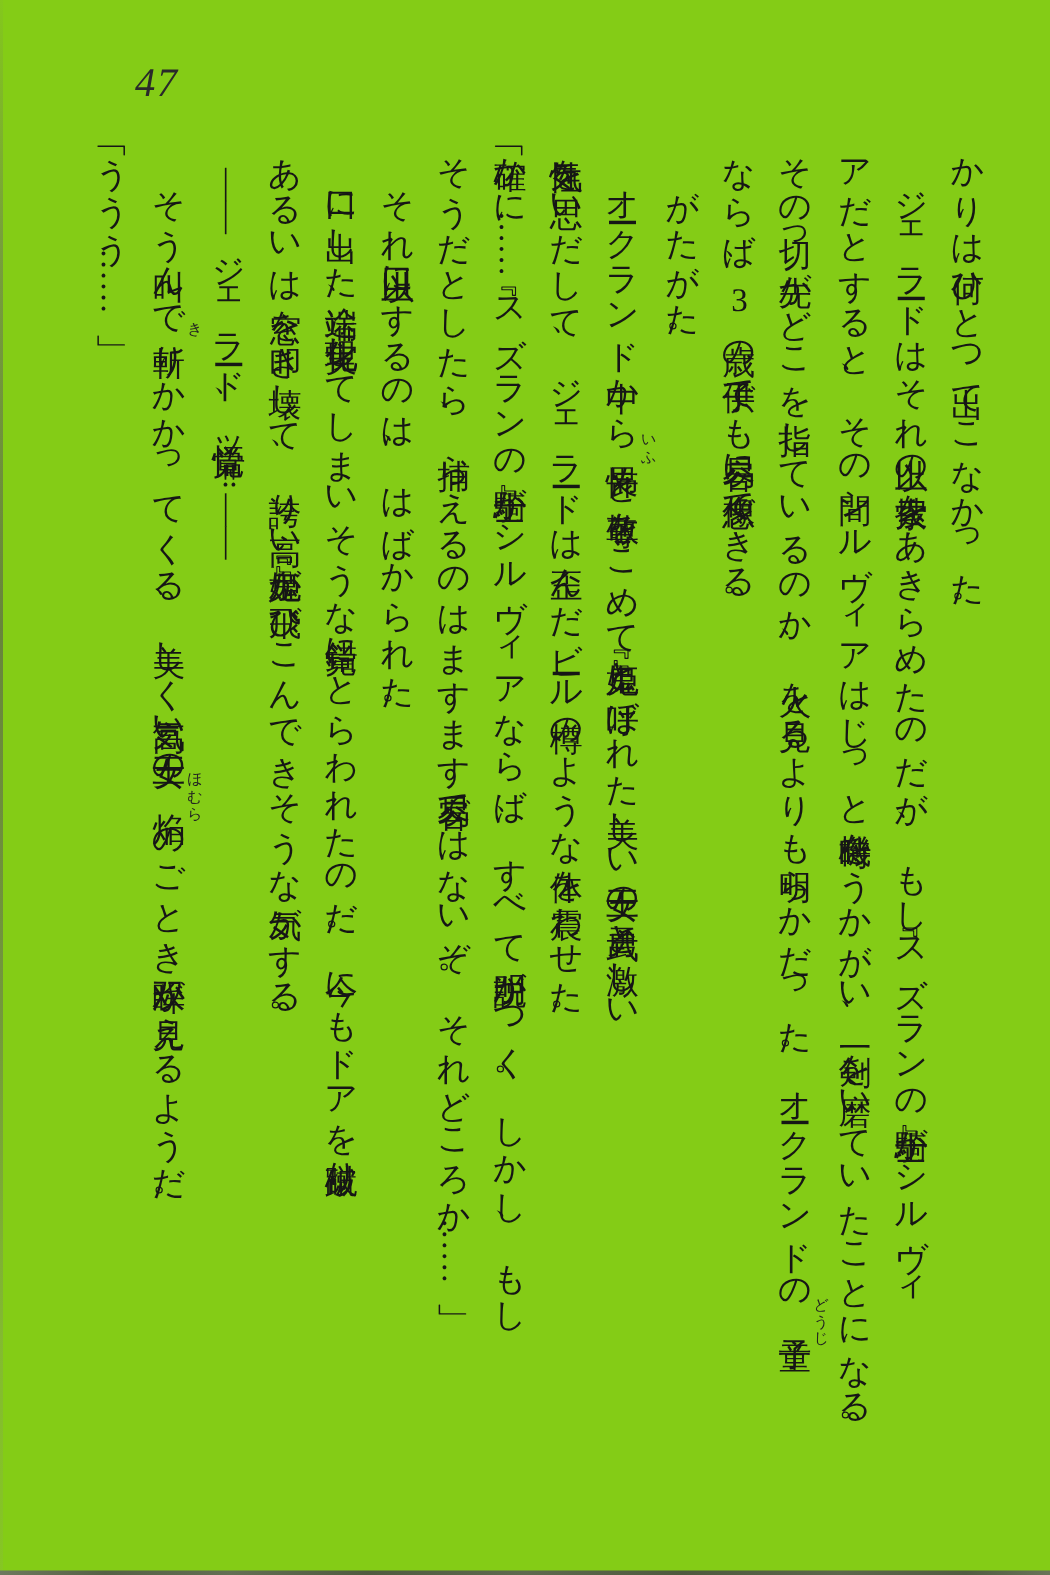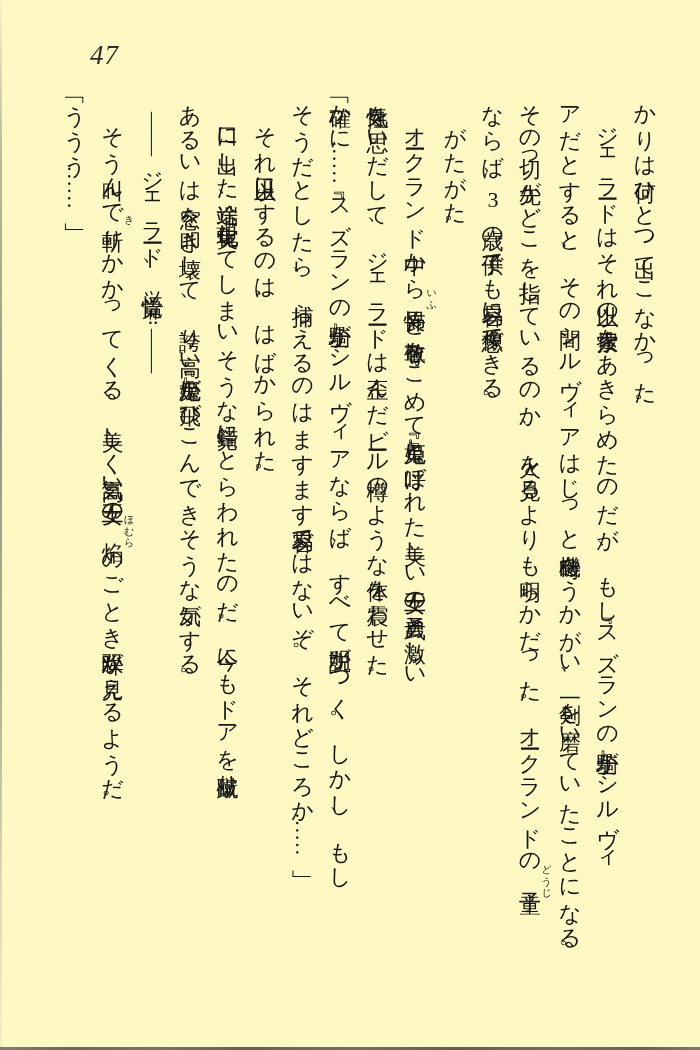--- a/index.html
+++ b/index.html
@@ -7,21 +7,21 @@
     padding: 0;
     width: 700px;
     height: 1050px;
     overflow: hidden;
     background: #ffffff;
   }
   .page {
     position: relative;
     width: 700px;
     height: 1050px;
-    background: #fef9c3;
+    background: #84cc16;
     font-family: "Liberation Serif", "DejaVu Serif", serif;
   }
   .page-number {
     position: absolute;
     top: 40px;
     left: 90px;
     font-size: 27px;
     font-style: italic;
     color: #2a2a2a;
     letter-spacing: 1px;

